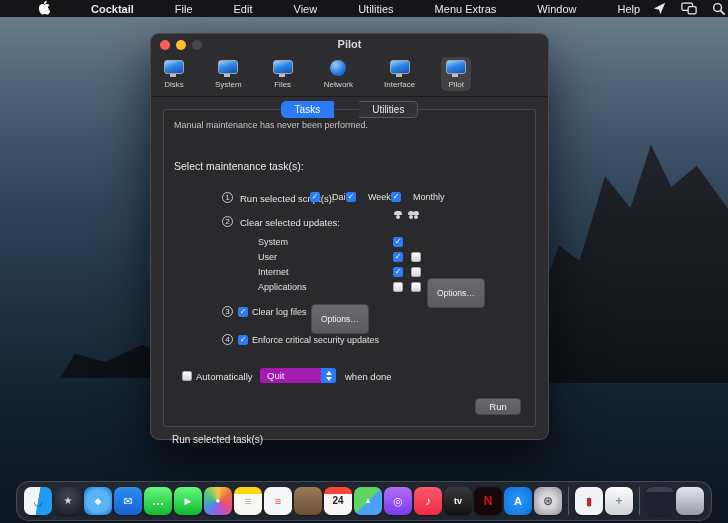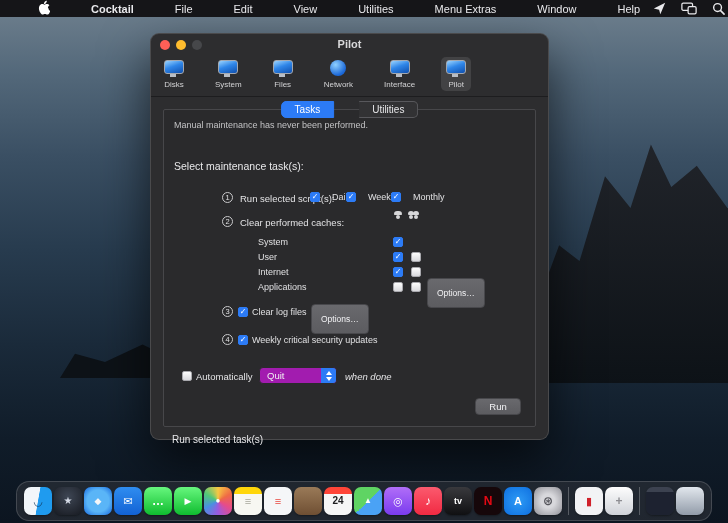--- a/index.html
+++ b/index.html
@@ -200,21 +200,21 @@
       <span class="cb" data-checked="true"></span>
       <span class="small-label">Weekly</span>
     </div>
     <div class="abs opt" style="left:227px;top:82px;">
       <span class="cb" data-checked="true"></span>
       <span class="small-label">Monthly</span>
     </div>
 
     
     <div class="abs num" style="left:58px;top:106px;">2</div>
-    <div class="abs task-label" style="left:76px;top:107px;">Clear performed caches:</div>
+    <div class="abs task-label" style="left:76px;top:107px;">Clear selected updates:</div>
     <span class="abs huser" style="left:229px;top:105px;"></span>
     <span class="abs husers" style="left:244px;top:105px;"></span>
 
     <div class="abs small-label" style="left:94px;top:127px;">System</div>
     <span class="abs cb" style="left:229px;top:127px;" data-checked="true"></span>
     
 
     <div class="abs small-label" style="left:94px;top:142px;">User</div>
     <span class="abs cb" style="left:229px;top:142px;" data-checked="true"></span>
     <span class="abs cb" style="left:247px;top:142px;" data-checked="false"></span>
@@ -230,33 +230,33 @@
 
     
     <div class="abs num" style="left:58px;top:196px;">3</div>
     <span class="abs cb" style="left:74px;top:197px;" data-checked="true"></span>
     <div class="abs small-label" style="left:88px;top:197px;">Clear log files</div>
     <button class="abs btn" style="left:147px;top:194px;">Options…</button>
 
     
     <div class="abs num" style="left:58px;top:224px;">4</div>
     <span class="abs cb" style="left:74px;top:225px;" data-checked="true"></span>
-    <div class="abs small-label" style="left:88px;top:225px;">Weekly critical security updates</div>
+    <div class="abs small-label" style="left:88px;top:225px;">Enforce critical security updates</div>
 
     
     <span class="abs cb" style="left:18px;top:261px;" data-checked="false"></span>
     <div class="abs task-label" style="left:32px;top:261px;">Automatically</div>
     <div class="abs popup" style="left:95px;top:257px;">
       <span class="popup-label">Quit</span>
       <span class="popup-cap">
           <i class="tri-up"></i>
           <i class="tri-down"></i>
         </span>
     </div>
-    <div class="abs task-label" style="left:181px;top:261px;font-style:italic;">when done</div>
+    <div class="abs task-label" style="left:181px;top:261px;">when done</div>
 
     
     <div class="abs" style="left:8px;top:292px;font-size:10px;color:#e8e8ea;margin-top:32px;">Run selected task(s)</div>
     <button class="abs btn btn-run" style="right:14px;top:288px;">Run</button>
   </div>
 </div>
 
 <div class="dock">
     <div class="dock-icon" style="background: linear-gradient(100deg, rgb(242, 246, 250) 49%, rgb(31, 155, 239) 51%);">
       <span class="dock-glyph" style="color: rgb(18, 57, 94);">◡</span>

